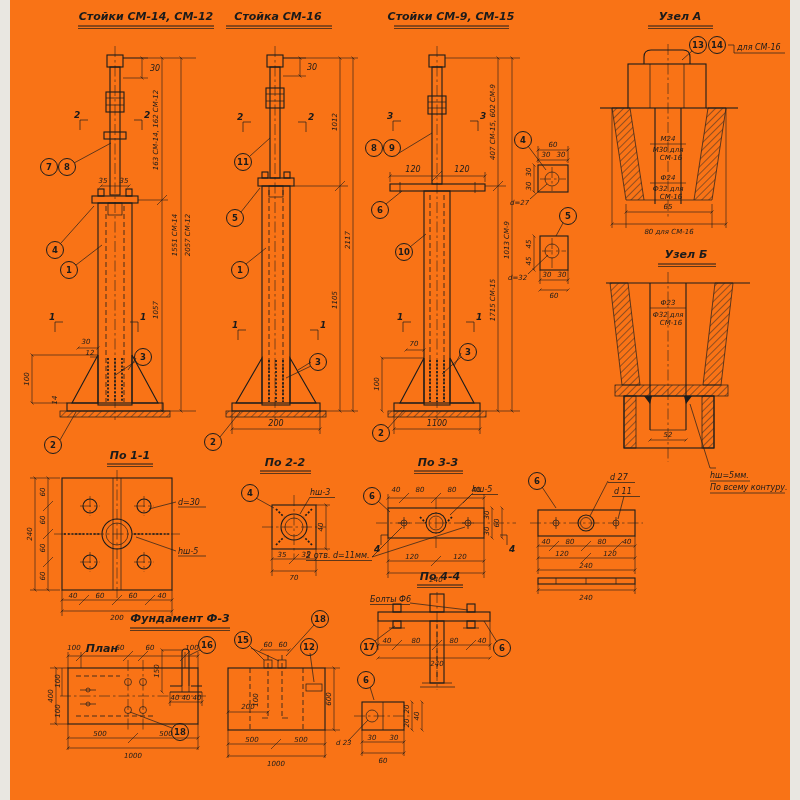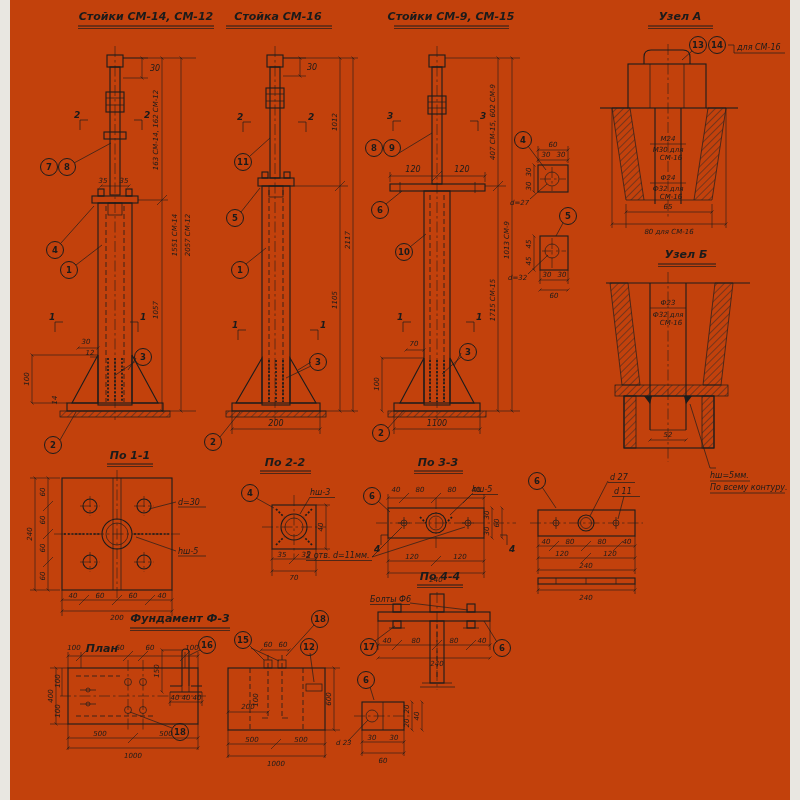--- a/index.html
+++ b/index.html
@@ -1,16 +1,16 @@
 <!DOCTYPE html>
 <html><head>
 <meta charset="utf-8">
 <style>
   html,body{margin:0;padding:0;background:#e9e7e1;}
-  .sheet{width:780px;height:800px;background:#c2410c;position:relative;margin:0 auto;
+  .sheet{width:780px;height:800px;background:#f97316;position:relative;margin:0 auto;
          font-family:"DejaVu Sans", sans-serif;}
   svg{display:block;}
   text{font-family:"DejaVu Sans", sans-serif;font-style:italic;fill:#1b1b1b;}
   .tt{font-size:11px;font-weight:bold;}
   .d{font-size:8px;}
   .d7{font-size:7px;}
   .cal{font-size:8.5px;font-weight:bold;font-style:normal;}
   .mk{font-size:9px;font-weight:bold;}
   .ln{stroke:#1c1c1c;stroke-width:1.1;fill:none;}
   .lt{stroke:#1c1c1c;stroke-width:.7;fill:none;}

